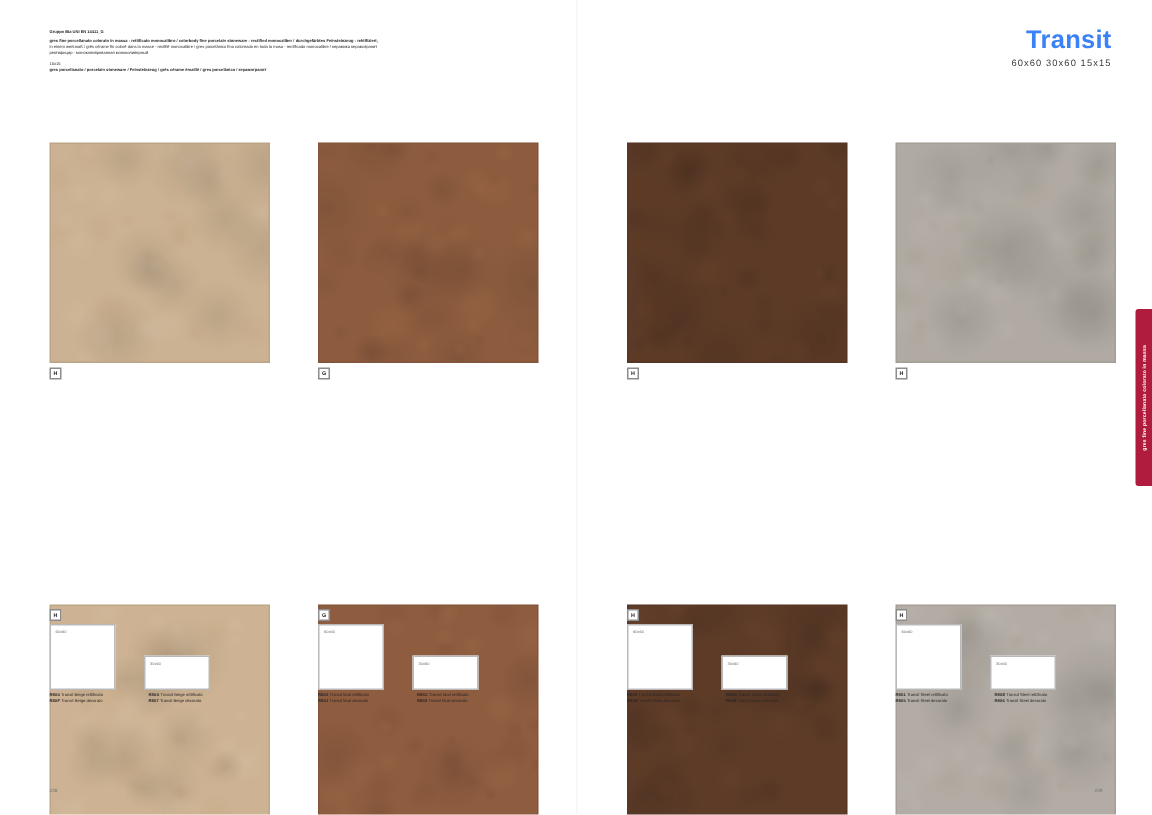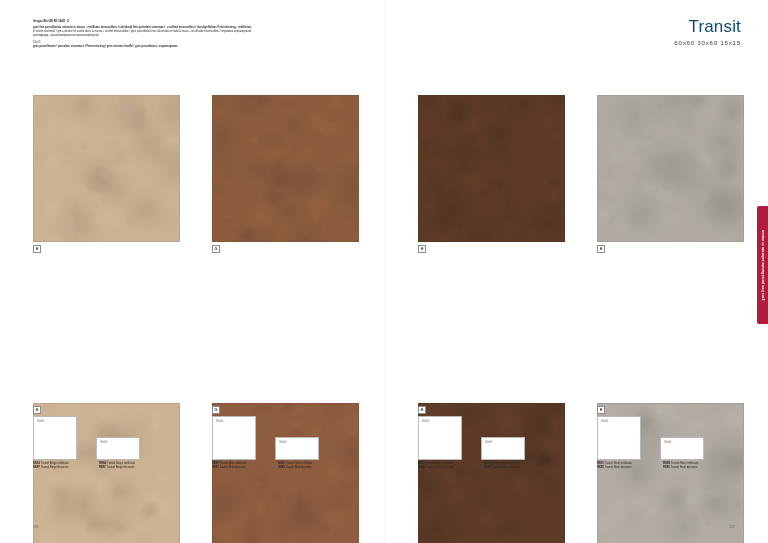--- a/index.html
+++ b/index.html
@@ -11,21 +11,21 @@
   .page{position:absolute;inset:0;}
 
   
   .header{position:absolute;left:33px;top:20px;width:430px;}
   .hdr-line{font-size:2.7px;line-height:1.55;color:#2b2627;letter-spacing:.005em;}
   .hdr-line.b{font-weight:bold;}
   .hdr-line.sp{margin-top:2.4px;}
   .hdr-grp{font-size:2.7px;font-weight:bold;color:#2b2627;margin-bottom:3px;}
 
   .title-wrap{position:absolute;right:27px;top:18px;text-align:right;}
-  .title{font-size:17px;line-height:17px;color:#0c4a6e;font-weight:normal;letter-spacing:.01em;}
+  .title{font-size:17px;line-height:17px;color:#3b82f6;font-weight:bold;letter-spacing:.01em;}
   .sizes{font-size:6.2px;color:#3f3a38;letter-spacing:.12em;margin-top:4px;}
 
   
   .sidetab{
     position:absolute;right:0;top:206px;width:11px;height:118px;
     background:#b01c3e;border-radius:2px 0 0 2px;
     display:flex;align-items:center;justify-content:center;
   }
   .sidetab span{
     writing-mode:vertical-rl;transform:rotate(180deg);

